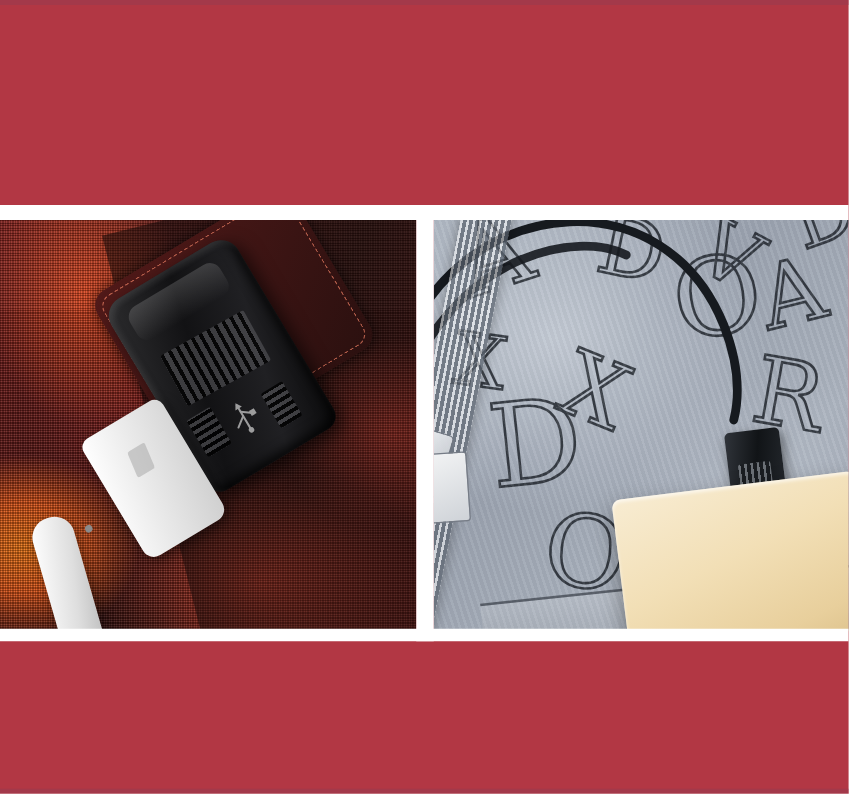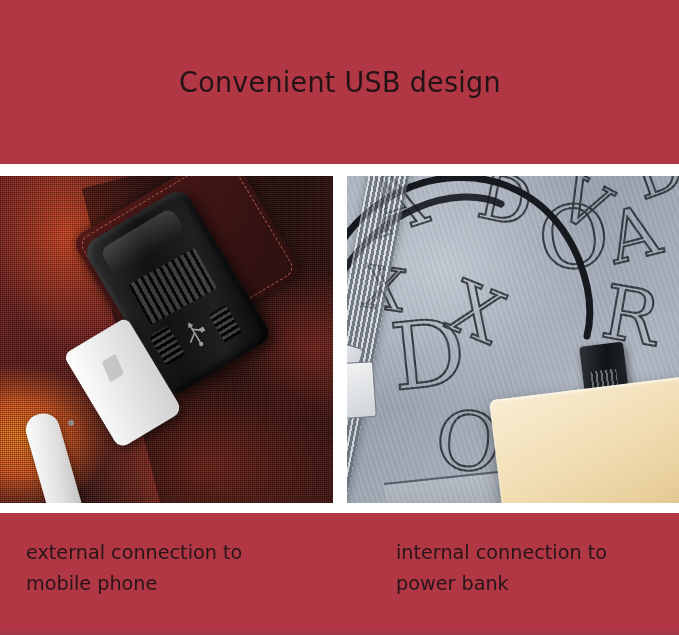--- a/index.html
+++ b/index.html
@@ -347,23 +347,20 @@
   .caption-left  { left: 26px; }
   .caption-right { left: 396px; }
 </style>
 </head>
 <body>
 
 <div class="poster">
 
   <div class="edge-line-top"></div>
 
-  <div class="header">
-    <div class="header-title">Convenient USB design</div>
-  </div>
 
   <div class="gutter-top"></div>
 
   <div class="photo-band">
 
     <div class="photo photo-left">
       <div class="fabric-red"></div>
       <div class="weave"></div>
       <div class="dark-panel"></div>
 
@@ -432,21 +429,15 @@
       <div class="power-bank">
         
       </div>
     </div>
 
   </div>
 
   <div class="gutter-mid"></div>
   <div class="gutter-bottom"></div>
 
-  <div class="caption-band">
-    <div class="caption caption-left">external connection to
-mobile phone</div>
-    <div class="caption caption-right">internal connection to
-power bank</div>
-  </div>
 
   <div class="edge-line-bottom"></div>
 </div>
 
 </body></html>

